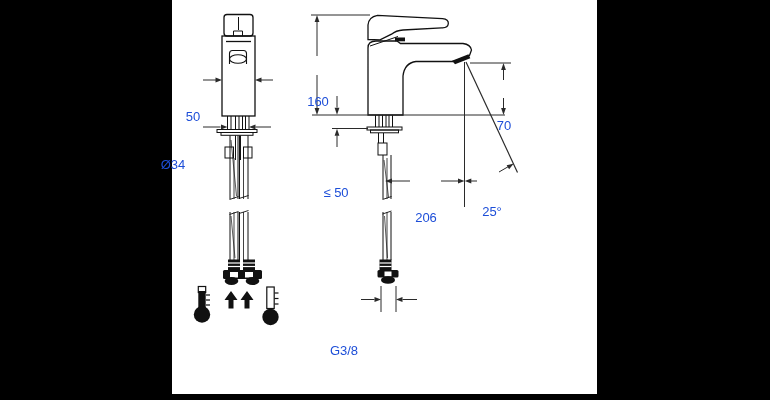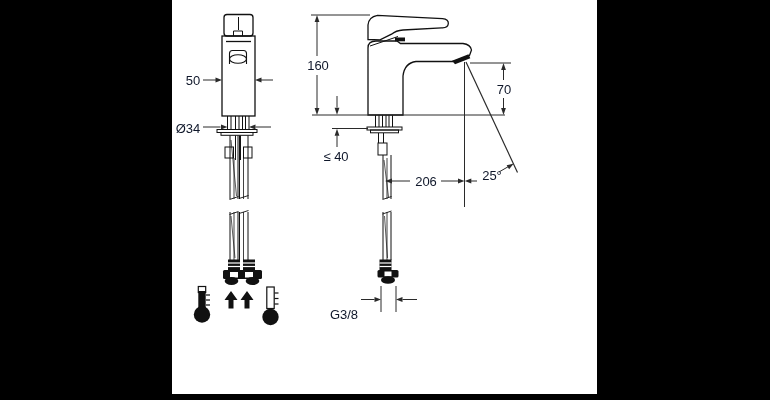--- a/index.html
+++ b/index.html
@@ -9,22 +9,22 @@
     font-family:"Liberation Sans", sans-serif;
   }
   .sheet{
     position:absolute;left:172px;top:0;width:425px;height:394px;
     background:#fff;
   }
   .sheet svg{position:absolute;left:0;top:0;}
   .lbl{
     position:absolute;
     transform:translate(-50%,-50%);
-    font-size:13px;line-height:13px;color:#0f172a;
-    white-space:nowrap;letter-spacing:0px;
+    font-size:13px;line-height:13px;color:#1d4ed8;
+    white-space:nowrap;letter-spacing:0px;margin-top:36px;
   }
 </style>
 </head>
 <body>
 
 <div class="sheet">
   <svg width="425" height="394" viewBox="0 0 425 394">
 
     <g stroke="#111" fill="none" stroke-width="1.3">
 
@@ -204,20 +204,20 @@
         <line x1="224" y1="286" x2="224" y2="312"></line>
         <line x1="189" y1="299.5" x2="202.5" y2="299.5"></line>
         <polygon points="209,299.5 202.5,297.1 202.5,301.9" stroke="none"></polygon>
         <polygon points="224,299.5 230.5,297.1 230.5,301.9" stroke="none"></polygon>
         <line x1="230.5" y1="299.5" x2="245" y2="299.5"></line>
       </g>
     </g>
   </svg>
 
   <div class="lbl" style="left:21px;top:80px">50</div>
-  <div class="lbl" style="left:16px;top:128px">Ø34</div>
+  <div class="lbl" style="left:1px;top:128px">Ø34</div>
   <div class="lbl" style="left:146px;top:65px">160</div>
   <div class="lbl" style="left:332px;top:89px">70</div>
-  <div class="lbl" style="left:164px;top:156px">≤ 40</div>
+  <div class="lbl" style="left:164px;top:156px">≤ 50</div>
   <div class="lbl" style="left:254px;top:181px">206</div>
   <div class="lbl" style="left:320px;top:175px">25°</div>
   <div class="lbl" style="left:172px;top:314px">G3/8</div>
 </div>
 
 </body></html>

